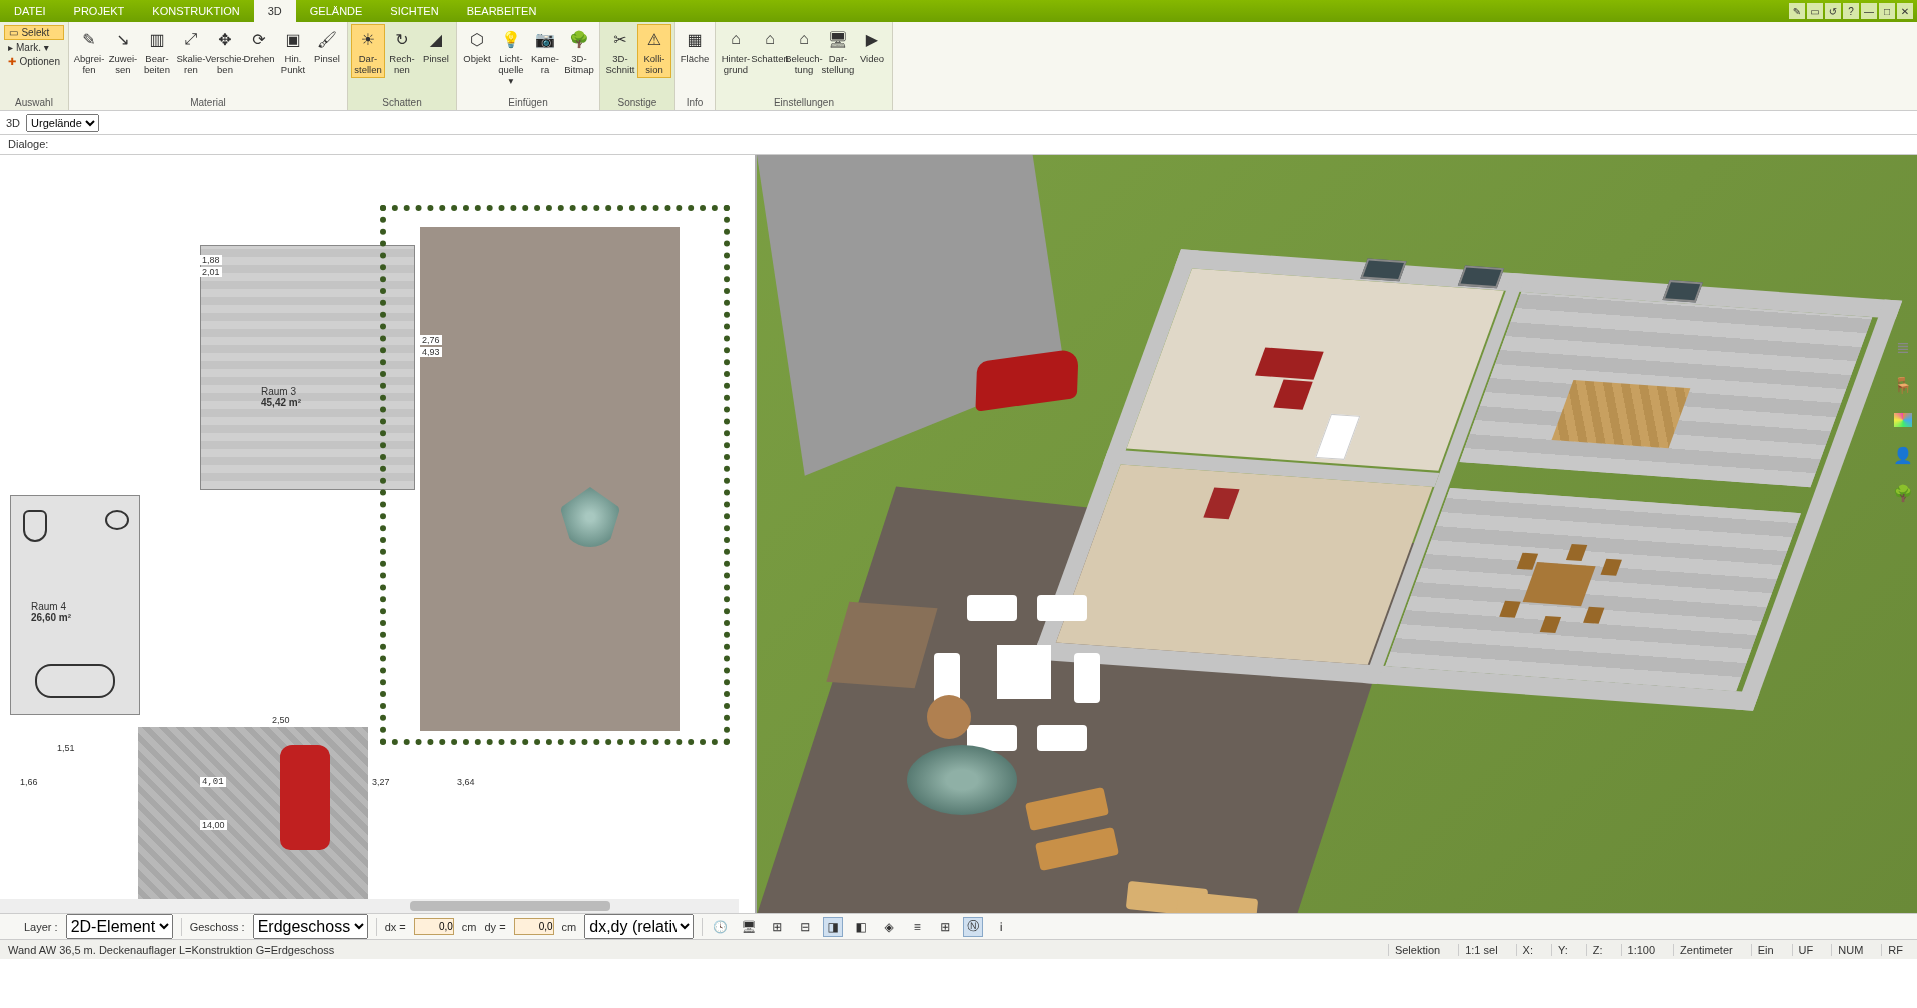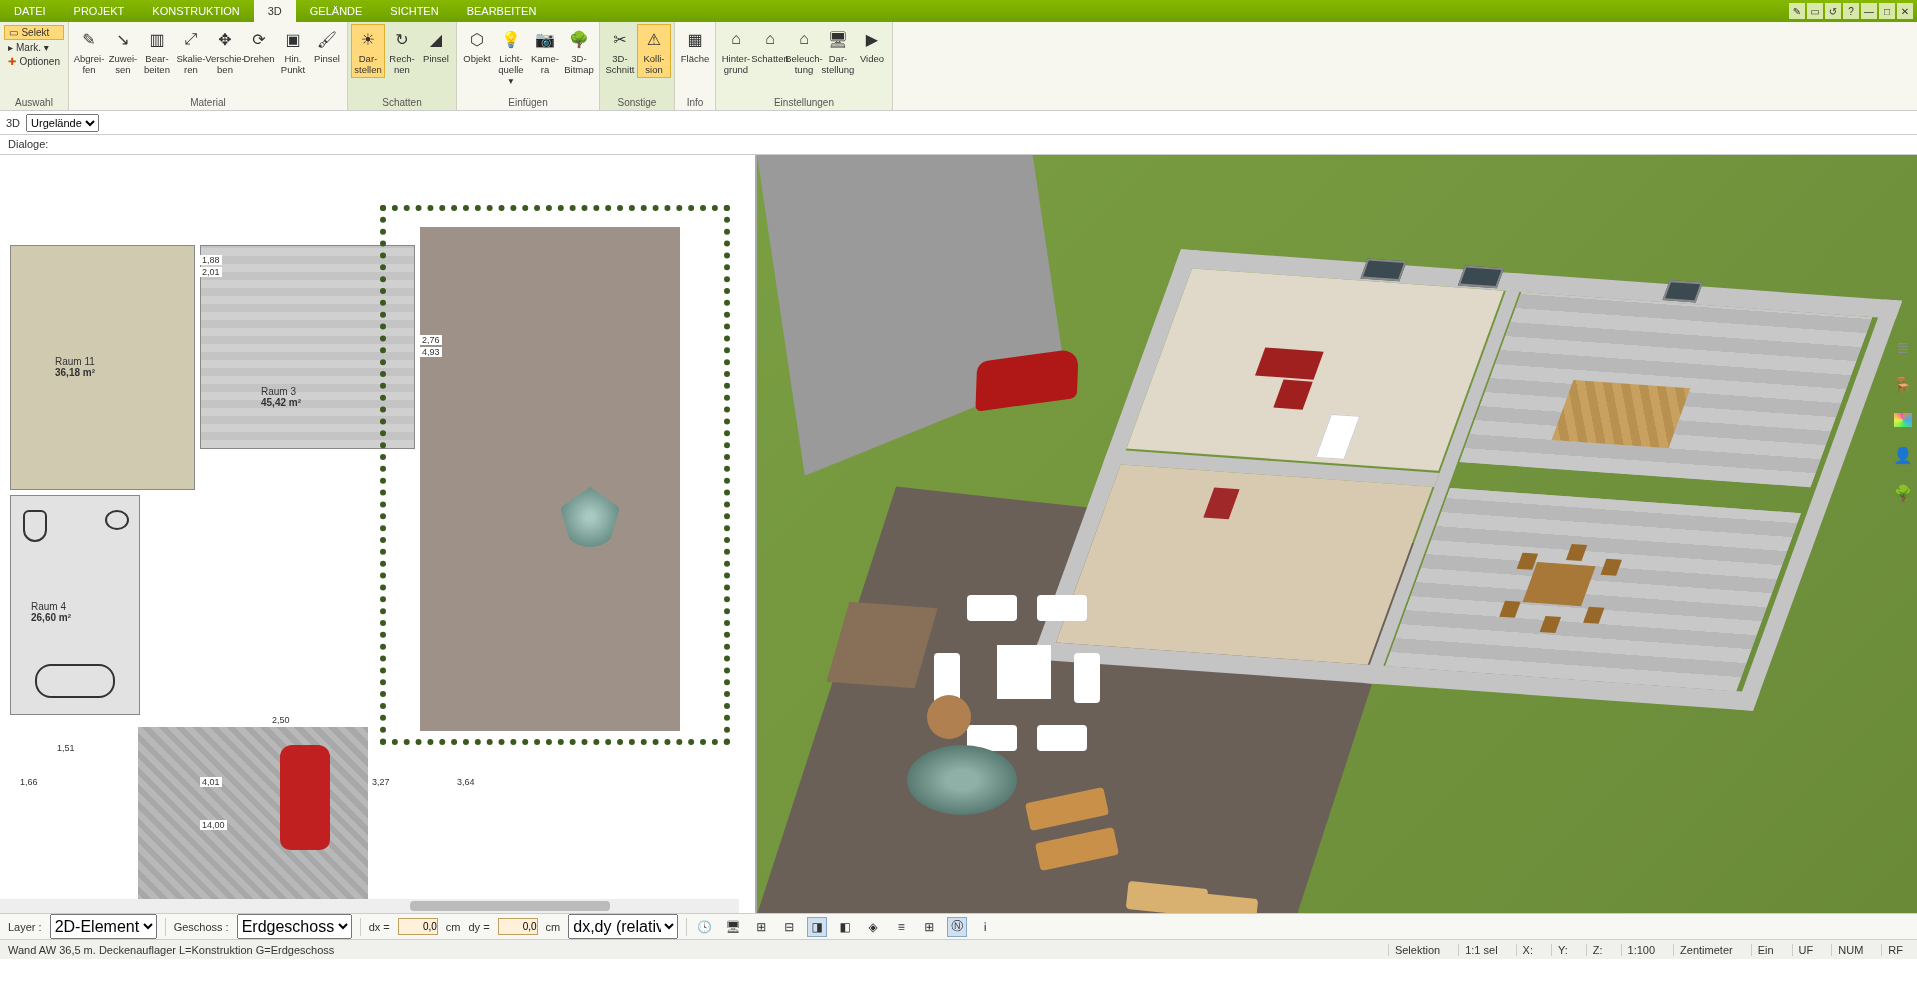--- a/index.html
+++ b/index.html
@@ -71,21 +71,21 @@
 .v3 .stairs{position:absolute; width:120px; height:60px; background:repeating-linear-gradient(60deg,#c8a060,#c8a060 8px,#b89050 8px,#b89050 16px);}
 .v3 .table3{position:absolute; width:60px;height:40px; background:#a87838;}
 .v3 .chair3{position:absolute; width:16px; height:16px; background:#986828;}
 
 
 .sidepal{position:absolute; right:4px; top:182px; display:flex; flex-direction:column; gap:18px; align-items:center;}
 .sidepal .pbtn{width:20px; height:20px; cursor:pointer; display:flex; align-items:center; justify-content:center; color:#888; font-size:16px;}
 .sidepal .colors{width:18px; height:14px; background:conic-gradient(#e84,#4ae,#4e6,#ee4,#e4a);}
 
 
-.tools2 { display:flex; align-items:center; height:26px; border-top:1px solid #ccc; background:#f7f7f4; padding:0 8px; gap:8px; font-size:11px;}
+.tools2 { display:flex; align-items:center; height:26px; border-top:1px solid #ccc; background:#f7f7f4; padding:0 24px; gap:8px; font-size:11px;}
 .tools2 .sep{width:1px; height:18px; background:#ccc;}
 .tools2 input.nm{width:40px; height:17px; text-align:right; font-size:10px; background:#fff0da; border:1px solid #c0a060;}
 .tools2 select{height:25px; font-size:16px;}
 .tools2 .ibtn{width:20px;height:20px;display:flex;align-items:center;justify-content:center;border:1px solid transparent;cursor:pointer; font-size:12px;}
 .tools2 .ibtn[data-on="true"]{background:#d0e0f0;border-color:#88a8c8;}
 .redtxt{color:#c04040;}
 
 .status{display:flex; align-items:center; height:20px; background:#f0f0ec; border-top:1px solid #ccc; font-size:11px; padding:0 8px; gap:12px;}
 .status .fill{flex:1;}
 .status .cell{padding:0 6px; border-left:1px solid #ccc;}
@@ -284,25 +284,22 @@
 <div class="dialoge"><span>Dialoge:</span></div>
 
 <div class="mainwrap">
 
   <div class="pane left">
     <div class="fp">
 
       <div class="grass" style="left:0;top:0;width:100%;height:100%; opacity:0;"></div>
 
 
-      <div class="room" style="left:10px; top:90px; width:185px; height:245px; background:#d0cab0;">
-        <div class="rlbl" style="left:44px; top:110px;"><span>Raum 11</span><br><b>36,18 m²</b></div>
-      </div>
-
-      <div class="room fl" style="left:200px; top:90px; width:215px; height:204px;">
+
+      <div class="room fl" style="left:200px; top:90px; width:215px; height:245px;">
         <div class="rlbl" style="left:60px; top:140px;"><span>Raum 3</span><br><b>45,42 m²</b></div>
       </div>
 
       <div class="room" style="left:10px; top:340px; width:130px; height:220px; background:#e2e2e2;">
         <div class="rlbl" style="left:20px; top:105px;"><span>Raum 4</span><br><b>26,60 m²</b></div>
         <div style="position:absolute; left:24px; bottom:16px; width:80px; height:34px; border:2px solid #333; border-radius:16px;"></div>
         <div style="position:absolute; left:12px; top:14px; width:24px; height:32px; border:2px solid #333; border-radius:6px 6px 12px 12px;"></div>
         <div style="position:absolute; right:10px; top:14px; width:24px; height:20px; border:2px solid #333; border-radius:50%;"></div>
       </div>
 
@@ -315,21 +312,21 @@
 
       <div class="drive" style="left:138px; top:572px; width:230px; height:175px;"></div>
       <div class="car2d" style="left:280px; top:590px;"></div>
 
       <div class="dim" style="left:200px; top:100px;">1,88</div>
       <div class="dim" style="left:200px; top:112px;">2,01</div>
       <div class="dim" style="left:420px; top:180px;">2,76</div>
       <div class="dim" style="left:420px; top:192px;">4,93</div>
       <div class="dim" style="left:55px; top:588px;">1,51</div>
       <div class="dim" style="left:18px; top:622px;">1,66</div>
-      <div class="dim" style="left:200px; top:622px;">4,01</div>
+      <div class="dim" style="left:200px; top:622px;font-family:Liberation Mono, monospace;">4,01</div>
       <div class="dim" style="left:370px; top:622px;">3,27</div>
       <div class="dim" style="left:455px; top:622px;">3,64</div>
       <div class="dim" style="left:200px; top:665px;">14,00</div>
       <div class="dim" style="left:270px; top:560px;">2,50</div>
     </div>
     <div class="hscroll">
         <div class="thumb" style="left:410px; width:200px;"></div>
       </div>
   </div>
 

